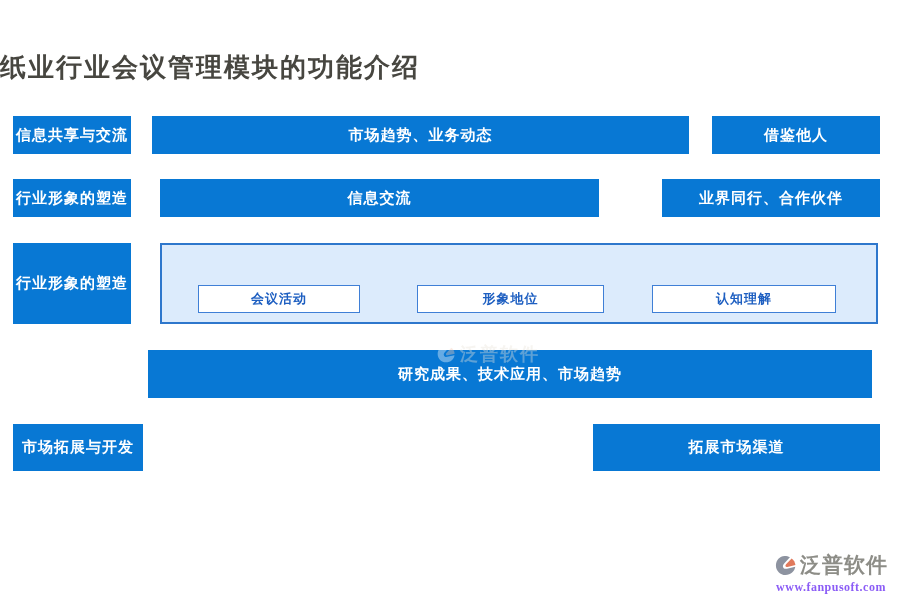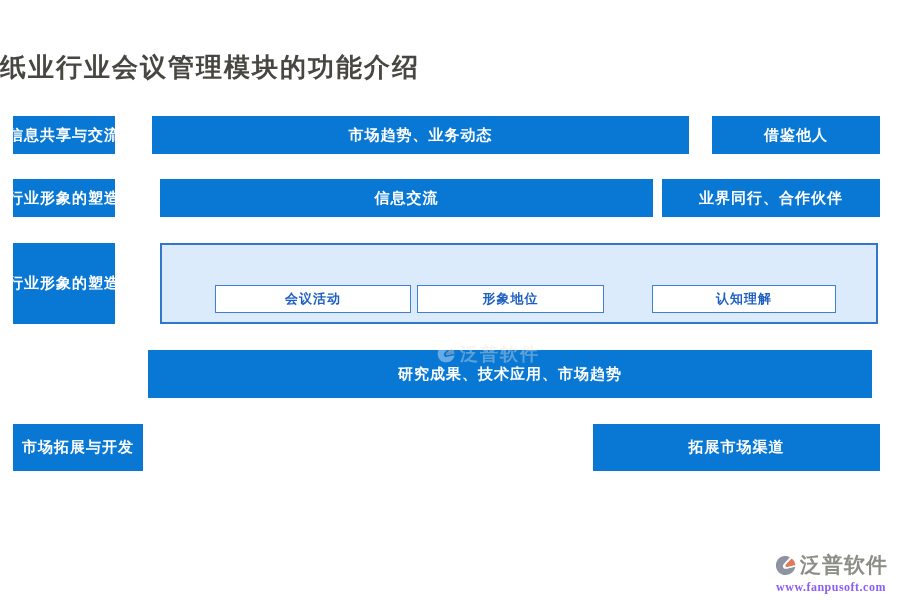--- a/index.html
+++ b/index.html
@@ -27,21 +27,21 @@
     box-sizing:border-box;
     white-space:nowrap;
   }
   
   .r1{top:116px;height:38px;}
   .r2{top:179px;height:38px;}
   .r3-left{top:243px;height:81px;}
   .r4{top:350px;height:48px;}
   .r5{top:424px;height:47px;}
 
-  .left-col{left:13px;width:102px;}
+  .left-col{left:13px;width:118px;}
   .r5-left{left:13px;width:130px;}
 
   .container3{
     position:absolute;left:160px;top:243px;width:718px;height:81px;
     background:#dcebfc;
     border:2px solid #2e77cc;
     box-sizing:border-box;
   }
   .innerbox{
     position:absolute;top:285px;height:28px;
@@ -83,26 +83,26 @@
 
 <div class="canvas">
 
   <h1 class="title">纸业行业会议管理模块的功能介绍</h1>
 
   <div class="bluebox r1 left-col">信息共享与交流</div>
   <div class="bluebox r1" style="left:152px;width:537px;">市场趋势、业务动态</div>
   <div class="bluebox r1" style="left:712px;width:168px;">借鉴他人</div>
 
   <div class="bluebox r2 left-col">行业形象的塑造</div>
-  <div class="bluebox r2" style="left:160px;width:493px;">信息交流</div>
+  <div class="bluebox r2" style="left:160px;width:439px;">信息交流</div>
   <div class="bluebox r2" style="left:662px;width:218px;">业界同行、合作伙伴</div>
 
   <div class="bluebox r3-left left-col">行业形象的塑造</div>
   <div class="container3"></div>
-  <div class="innerbox" style="left:215px;width:196px;">会议活动</div>
+  <div class="innerbox" style="left:198px;width:162px;">会议活动</div>
   <div class="innerbox" style="left:417px;width:187px;">形象地位</div>
   <div class="innerbox" style="left:652px;width:184px;">认知理解</div>
 
   <div class="bluebox r4" style="left:148px;width:724px;">研究成果、技术应用、市场趋势</div>
 
   <div class="watermark">
     <svg width="20" height="20" viewBox="0 0 24 24">
       <path d="M11 2 C6 2 2 6.5 2 12 C2 17.5 6.5 22 12 22 C17.5 22 21.6 18 22.2 13.4 L13.5 15.4 C9.5 16.2 8 12.4 10.6 9.8 L16.6 3.4 C15 2.5 13.2 2 11 2 Z" fill="#ffffff"></path>
       <path d="M18.4 4.6 L12.6 10.8 C11.2 12.3 12 14 14 13.6 L22.4 11.6 C22 8.6 20.6 6.2 18.4 4.6 Z" fill="#f4c9b4"></path>
     </svg>

